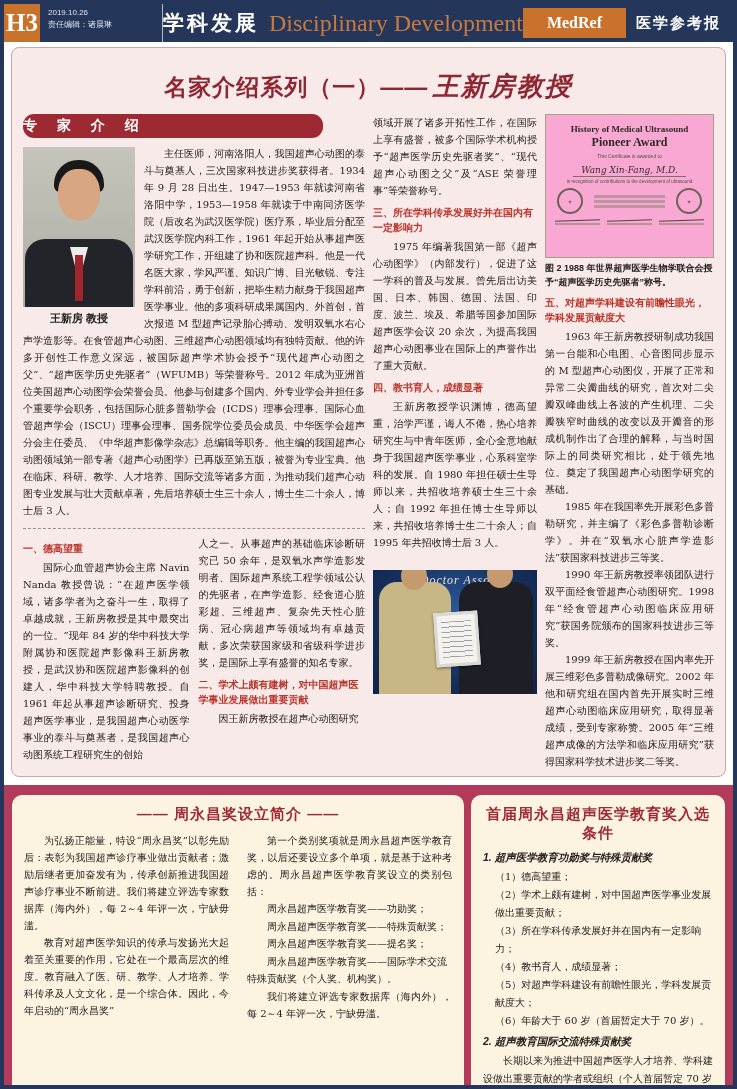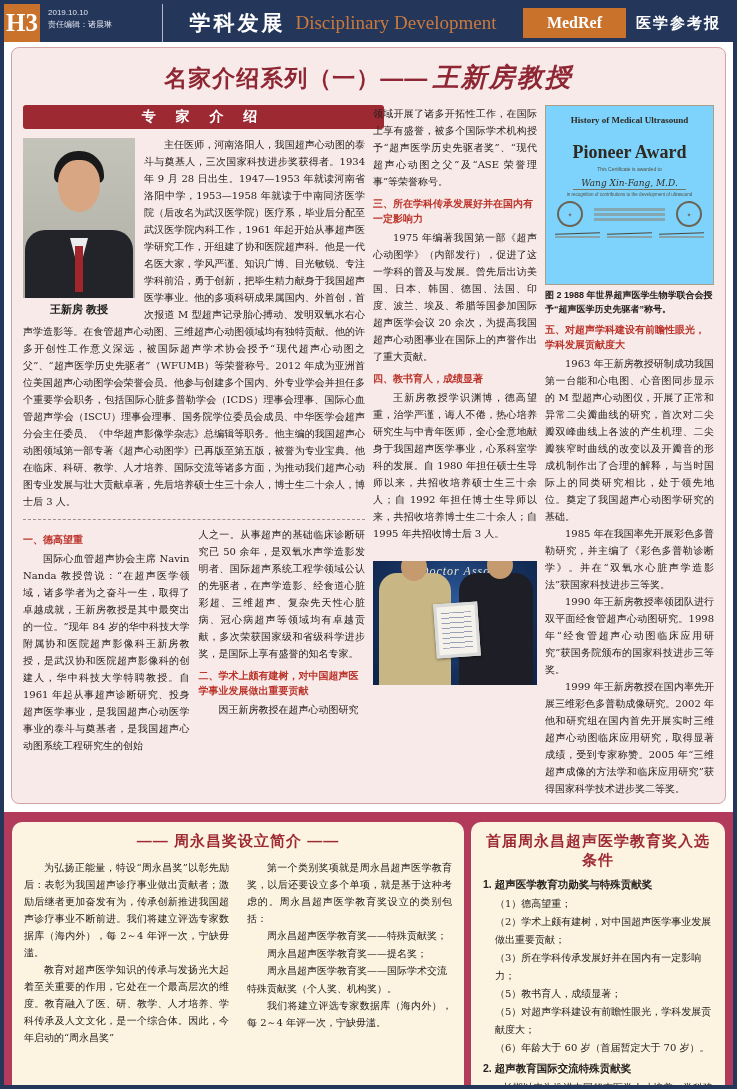--- a/index.html
+++ b/index.html
@@ -5,37 +5,37 @@
   * { margin:0; padding:0; box-sizing:border-box; }
   body { font-family:"Liberation Sans", sans-serif; background:#ffffff; }
   .page { width:737px; height:1089px; border:4px solid #24365a; background:#fff; overflow:hidden; position:relative; }
 
   
   .header { height:38px; background:#24365a; display:flex; align-items:stretch; }
   .h3-box { width:36px; background:#c9722c; color:#fff; font-family:"Liberation Serif", serif; font-weight:bold; font-size:25px; display:flex; align-items:center; justify-content:center; }
   .header-meta { padding:3px 10px 0 8px; color:#dfe3ee; font-size:8px; line-height:1.55; width:122px; }
   .header-center { flex:1; border-left:1px solid rgba(255,255,255,.65); display:flex; align-items:center; justify-content:center; gap:10px; }
   .sec-cn { color:#fff; font-weight:bold; font-size:21px; letter-spacing:3px; }
-  .sec-en { color:#c97a3e; font-family:"Liberation Serif", serif; font-size:19px; }
+  .sec-en { color:#c97a3e; font-family:"Liberation Serif", serif; font-size:24px; }
   .medref-box { background:#c9722c; color:#fff; font-family:"Liberation Serif", serif; font-weight:bold; font-size:16px; display:flex; align-items:center; padding:0 24px; margin:4px 0 4px 0; }
   .paper-name { color:#fff; font-weight:bold; font-size:15px; display:flex; align-items:center; padding:0 12px 0 10px; letter-spacing:2px; }
 
   
   .content { padding:5px 7px 0 7px; background:#fff; }
-  .main-panel { background:#f8eae8; border:1px solid #d2a3a3; border-radius:8px; padding:4px 11px 6px 11px; }
+  .main-panel { background:#f8eae8; border:1px solid #d2a3a3; border-radius:8px; padding:13px 11px 6px 11px; }
   .article-title { text-align:center; padding:8px 0 10px 0; }
   .title-prefix { color:#8e2633; font-weight:bold; font-size:23px; letter-spacing:1px; }
   .title-name { color:#8e2633; font-weight:bold; font-size:26px; font-family:"DejaVu Serif", serif; font-style:italic; letter-spacing:2px; }
 
   .article-body { display:flex; gap:8px; }
   .left-block { width:342px; }
   .col3 { width:164px; }
   .col4 { flex:1; }
 
-  .banner { background:#9d2933; color:#fff; font-weight:bold; font-size:14px; letter-spacing:8px; text-align:center; padding:3px 0; width:361px; border-radius:3px; margin-bottom:7px; }
+  .banner { background:#9d2933; color:#fff; font-weight:bold; font-size:14px; letter-spacing:8px; text-align:left; padding:3px 0; width:300px; border-radius:11px; margin-bottom:7px; }
 
   .body-text { font-family:"DejaVu Serif", serif; font-size:10px; line-height:1.7; color:#26201e; text-align:justify; }
   .indent { text-indent:2em; }
   .sec-heading { color:#bb352c; font-weight:bold; font-size:10px; line-height:1.5; margin:6px 0 3px 0; }
 
   .photo-figure { float:left; width:112px; margin:2px 9px 2px 0; }
   .portrait { position:relative; width:112px; height:160px; background:linear-gradient(180deg,#c4c4bb 0%,#aeaea4 100%); overflow:hidden; }
   .p-hair { position:absolute; top:13px; left:31px; width:50px; height:32px; background:#191919; border-radius:24px 24px 6px 6px; }
   .p-face { position:absolute; top:22px; left:35px; width:42px; height:52px; background:#d9a683; border-radius:44% 44% 50% 50%; }
   .p-suit { position:absolute; bottom:0; left:2px; width:108px; height:68px; background:#23232a; border-radius:20px 20px 0 0; }
@@ -58,23 +58,23 @@
   .man { position:absolute; bottom:-8px; height:120px; border-radius:18px 18px 0 0; }
   .man1 { left:6px; width:72px; background:#c8b784; }
   .man2 { right:4px; width:74px; background:#1e1e26; }
   .head { position:absolute; border-radius:50%; background:#c59a6e; }
   .head1 { bottom:104px; left:28px; width:26px; height:28px; }
   .head2 { bottom:106px; right:24px; width:26px; height:28px; }
   .cert-frame { position:absolute; bottom:28px; left:62px; width:44px; height:54px; background:#f4f2ea; border:3px solid #d9d9d9; transform:rotate(-4deg); box-shadow:0 1px 3px rgba(0,0,0,.5); }
   .cert-frame-lines { position:absolute; inset:6px 4px; background:repeating-linear-gradient(180deg,#9aa0b5 0 1px, transparent 1px 5px); }
 
   
-  .certificate { position:relative; background:#7dd3fc; border:1px solid #a89f8a; box-shadow:inset 0 0 0 3px #ded6c2, inset 0 0 0 4px #8d English84737a; padding:9px 7px 5px 7px; text-align:center; height:180px; }
+  .certificate { position:relative; background:#f9a8d4; border:1px solid #a89f8a; box-shadow:inset 0 0 0 3px #ded6c2, inset 0 0 0 4px #8d English84737a; padding:9px 7px 5px 7px; text-align:center; height:144px; }
   .cert-title { font-family:"Liberation Serif", serif; font-weight:bold; font-size:9px; color:#2e2a22; }
-  .cert-award { font-family:"Liberation Serif", serif; font-weight:bold; font-size:18px; color:#2e2a22; margin-top:17px; }
+  .cert-award { font-family:"Liberation Serif", serif; font-weight:bold; font-size:12px; color:#2e2a22; margin-top:1px; }
   .cert-sub { font-size:5px; color:#55503f; margin-top:3px; }
   .cert-name { font-family:"DejaVu Serif", serif; font-style:italic; font-size:9px; color:#33302a; border-bottom:1px solid #7a7260; display:inline-block; padding:1px 8px; margin-top:2px; }
   .cert-sub2 { font-size:4.5px; color:#55503f; margin-top:2px; }
   .cert-mid { display:flex; justify-content:space-between; align-items:center; margin-top:4px; padding:0 4px; }
   .seal { width:26px; height:26px; border-radius:50%; border:2px solid #6b6353; color:#6b6353; font-size:6px; display:flex; align-items:center; justify-content:center; }
   .cert-mid-text { flex:1; margin:0 5px; }
   .cert-mid-text div { height:3px; background:#8d8472; opacity:.55; margin:2px 6px; }
   .cert-sigs { display:flex; justify-content:space-between; margin-top:6px; padding:0 2px; }
   .sig { width:30%; }
   .sig .squig { border-top:1px solid #4c463a; transform:rotate(-2deg); margin-bottom:2px; }
@@ -83,33 +83,33 @@
   
   .bottom-section { background:#b23a5b; margin:8px -7px 0 -7px; padding:10px 8px 8px 8px; min-height:352px; }
   .boxes-row { display:flex; gap:7px; }
   .cream-box { background:#fcf3e1; border-radius:10px; padding:8px 12px; }
   .left-box { width:452px; }
   .right-box { flex:1; }
   .box-title { color:#9e2b33; font-weight:bold; font-size:15px; text-align:center; margin:2px 0 8px 0; letter-spacing:1px; }
   .box-cols { display:flex; gap:18px; }
   .box-col { width:50%; }
   .award-item { font-family:"DejaVu Serif", serif; font-size:10px; line-height:1.75; color:#26201e; text-indent:2em; }
-  .crit-group-title { font-weight:bold; font-size:10.5px; color:#26201e; margin:5px 0 3px 0; }
+  .crit-group-title { font-weight:bold; font-size:10.5px; color:#26201e; margin:5px 0 3px 0;font-style:italic; }
   .crit-item { font-family:"DejaVu Serif", serif; font-size:10px; line-height:1.8; color:#26201e; padding-left:12px; }
   .crit-text { font-family:"DejaVu Serif", serif; font-size:10px; line-height:1.8; color:#26201e; text-indent:2em; }
 </style>
 </head>
 <body>
 
 <div class="page">
 
   <div class="header">
     <div class="h3-box">H3</div>
     <div class="header-meta">
-      <div>2019.10.10</div>
+      <div>2019.10.26</div>
       <div>责任编辑：诸晨琳</div>
     </div>
     <div class="header-center">
       <span class="sec-cn">学科发展</span>
       <span class="sec-en">Disciplinary Development</span>
     </div>
     <div class="medref-box">MedRef</div>
     <div class="paper-name">医学参考报</div>
   </div>
 
@@ -219,35 +219,36 @@
 
         <div class="cream-box left-box">
           <div class="box-title">—— 周永昌奖设立简介 ——</div>
           <div class="box-cols">
             <div class="box-col">
               <p class="body-text indent">为弘扬正能量，特设“周永昌奖”以彰先励后：表彰为我国超声诊疗事业做出贡献者；激励后继者更加奋发有为，传承创新推进我国超声诊疗事业不断前进。我们将建立评选专家数据库（海内外），每 2～4 年评一次，宁缺毋滥。</p>
               <p class="body-text indent">教育对超声医学知识的传承与发扬光大起着至关重要的作用，它处在一个最高层次的维度。教育融入了医、研、教学、人才培养、学科传承及人文文化，是一个综合体。因此，今年启动的“周永昌奖”</p>
             </div>
             <div class="box-col">
               <p class="body-text indent">第一个类别奖项就是周永昌超声医学教育奖，以后还要设立多个单项，就是基于这种考虑的。周永昌超声医学教育奖设立的类别包括：</p>
+              <p class="award-item">周永昌超声医学教育奖——功勋奖；</p>
               <p class="award-item">周永昌超声医学教育奖——特殊贡献奖；</p>
               <p class="award-item">周永昌超声医学教育奖——提名奖；</p>
               <p class="award-item">周永昌超声医学教育奖——国际学术交流特殊贡献奖（个人奖、机构奖）。</p>
               <p class="body-text indent">我们将建立评选专家数据库（海内外），每 2～4 年评一次，宁缺毋滥。</p>
             </div>
           </div>
         </div>
 
         <div class="cream-box right-box">
           <div class="box-title">首届周永昌超声医学教育奖入选条件</div>
           <div class="crit-group-title">1. 超声医学教育功勋奖与特殊贡献奖</div>
           <p class="crit-item">（1）德高望重；</p>
           <p class="crit-item">（2）学术上颇有建树，对中国超声医学事业发展做出重要贡献；</p>
           <p class="crit-item">（3）所在学科传承发展好并在国内有一定影响力；</p>
-          <p class="crit-item">（5）教书育人，成绩显著；</p>
+          <p class="crit-item">（4）教书育人，成绩显著；</p>
           <p class="crit-item">（5）对超声学科建设有前瞻性眼光，学科发展贡献度大；</p>
           <p class="crit-item">（6）年龄大于 60 岁（首届暂定大于 70 岁）。</p>
           <div class="crit-group-title">2. 超声教育国际交流特殊贡献奖</div>
           <p class="crit-text">长期以来为推进中国超声医学人才培养、学科建设做出重要贡献的学者或组织（个人首届暂定 70 岁以下）。</p>
         </div>
 
       </div>
 
     </div>
 

